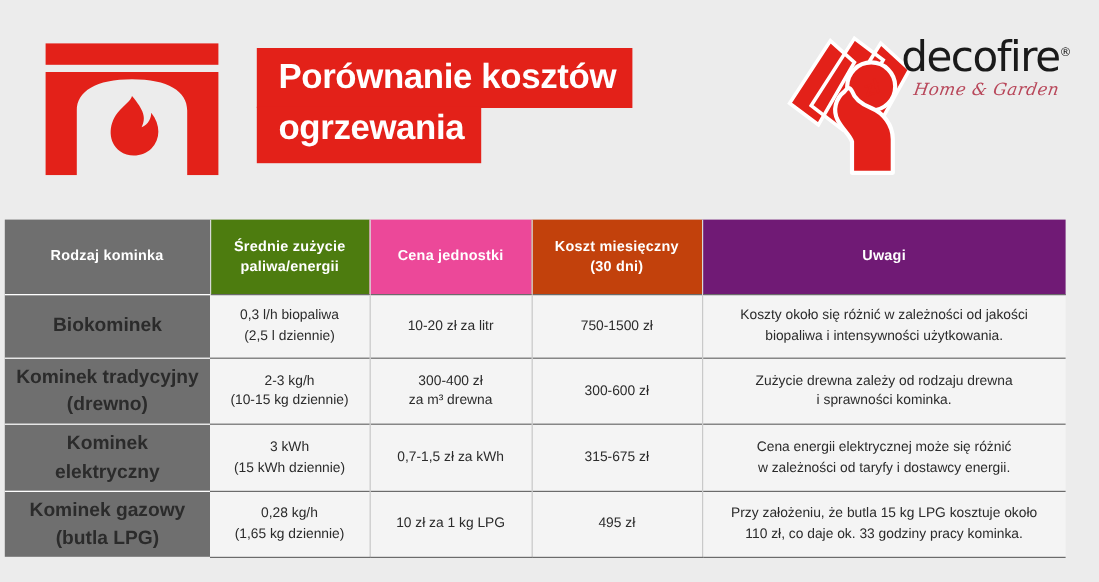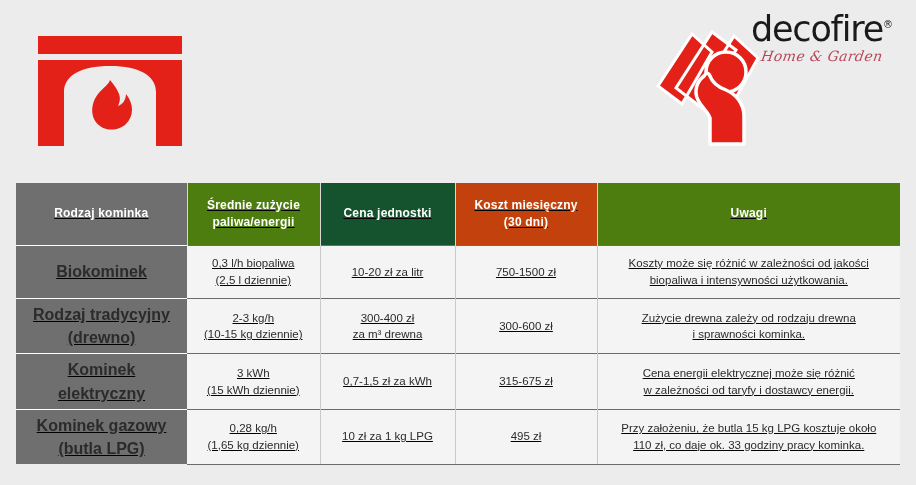--- a/index.html
+++ b/index.html
@@ -72,68 +72,68 @@
   }
   #brand-wordmark {
     font-family: "DejaVu Sans", sans-serif;
     font-size: 35px;
     font-weight: 400;
     color: #1a1a1a;
     letter-spacing: -1.2px;
     line-height: 1;
     display: block;
     position: relative;
+    margin-top: 19px;
   }
   #brand-reg {
     font-size: 10px;
     vertical-align: super;
     letter-spacing: 0;
   }
   #brand-tagline {
     display: block;
     font-family: "DejaVu Serif", serif;
     font-style: italic;
     font-size: 14px;
     color: #b8475a;
     letter-spacing: 0.4px;
     margin-top: 1px;
     transform: skewX(-9deg);
   }
 
   
   #cost-table {
     position: absolute;
-    left: 16px;
+    left: 4px;
     top: 183px;
     width: 884px;
     border-collapse: collapse;
     table-layout: fixed;
     font-size: 11.5px;
-    text-decoration: underline;
   }
   #cost-table th, #cost-table td {
     padding: 4px 6px;
     vertical-align: middle;
     text-align: center;
     line-height: 1.45;
   }
   #cost-table thead th {
     height: 54px;
     color: #ffffff;
     font-weight: bold;
     font-size: 12px;
     letter-spacing: 0.2px;
     border-right: 1px solid #d8d8d8;
   }
   #cost-table thead th:last-child { border-right: none; }
   th.h-c0 { background: #6f6f6f; text-align: left; padding-left: 14px; }
   th.h-c1 { background: #4d7c0f; }
-  th.h-c2 { background: #14532d; margin-left: 12px; }
+  th.h-c2 { background: #ec4899; margin-left: 12px; }
   th.h-c3 { background: #c2410c; }
-  th.h-c4 { background: #4d7c0f; }
+  th.h-c4 { background: #701a75; }
 
   #cost-table tbody tr { height: 53px; }
   #cost-table tbody td {
     background: #f4f4f4;
     color: #2b2b2b;
     border-top: 1px solid #6b6b6b;
     border-right: 1px solid #c9c9c9;
   }
   #cost-table tbody td:last-child { border-right: none; }
   #cost-table tbody tr:last-child td { border-bottom: 1px solid #6b6b6b; }
@@ -158,20 +158,24 @@
 <div id="header-band">
 
   <span id="fireplace-icon">
     <svg viewBox="0 0 148 110" width="148" height="110" aria-hidden="true">
       <rect x="2" y="0" width="144" height="18" fill="#e32119"></rect>
       <path d="M2 24 H146 V110 H120 V56 C120 40 104 30 74 30 C44 30 28 40 28 56 V110 H2 Z" fill="#e32119"></path>
       <path d="M74 44 C84 56 86 62 82 70 C88 68 90 62 90 58 C98 68 98 80 90 88 C84 94 72 96 64 90 C54 83 54 68 62 58 C68 51 73 48 74 44 Z" fill="#e32119"></path>
     </svg>
   </span>
 
+  <div id="title-block">
+    <span class="title-line">Porównanie kosztów</span>
+    <span class="title-line second">ogrzewania</span>
+  </div>
 
   <span id="money-icon">
     <svg viewBox="0 0 112 118" width="112" height="118" aria-hidden="true">
       <g fill="#e32119">
         <path d="M44 6 L10 58 L34 76 L64 24 Z"></path>
         <path d="M64 4 L28 60 L54 80 L88 22 Z"></path>
         <path d="M86 8 L52 62 L80 84 L110 30 Z"></path>
       </g>
       <g fill="#ffffff">
         <path d="M46 10 L14 58 L32 71 L60 25 Z" opacity="0"></path>
@@ -230,28 +234,28 @@
         <span class="cell-line">0,3 l/h biopaliwa</span>
         <span class="cell-line">(2,5 l dziennie)</span>
       </td>
       <td>
         <span class="cell-line">10-20 zł za litr</span>
       </td>
       <td>
         <span class="cell-line">750-1500 zł</span>
       </td>
       <td class="c-note">
-        <span class="cell-line">Koszty może się różnić w zależności od jakości</span>
+        <span class="cell-line">Koszty około się różnić w zależności od jakości</span>
         <span class="cell-line">biopaliwa i intensywności użytkowania.</span>
       </td>
     </tr>
 
     <tr>
       <td class="c-name">
-        <span class="cell-line">Rodzaj tradycyjny</span>
+        <span class="cell-line">Kominek tradycyjny</span>
         <span class="cell-line">(drewno)</span>
       </td>
       <td>
         <span class="cell-line">2-3 kg/h</span>
         <span class="cell-line">(10-15 kg dziennie)</span>
       </td>
       <td>
         <span class="cell-line">300-400 zł</span>
         <span class="cell-line">za m³ drewna</span>
       </td>

